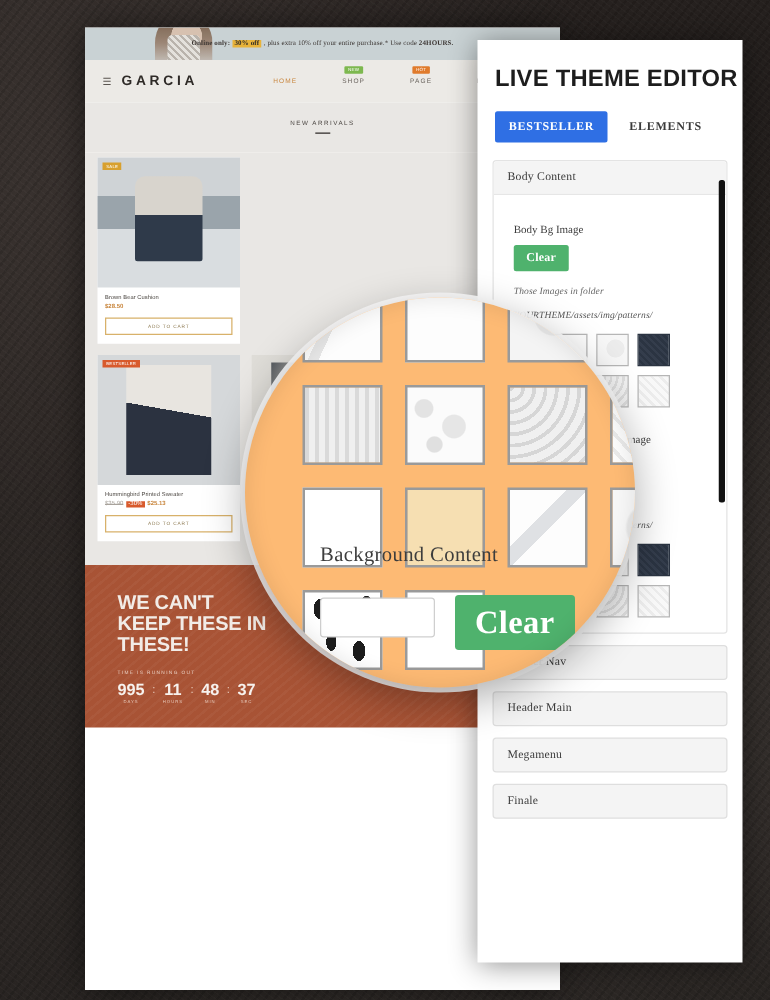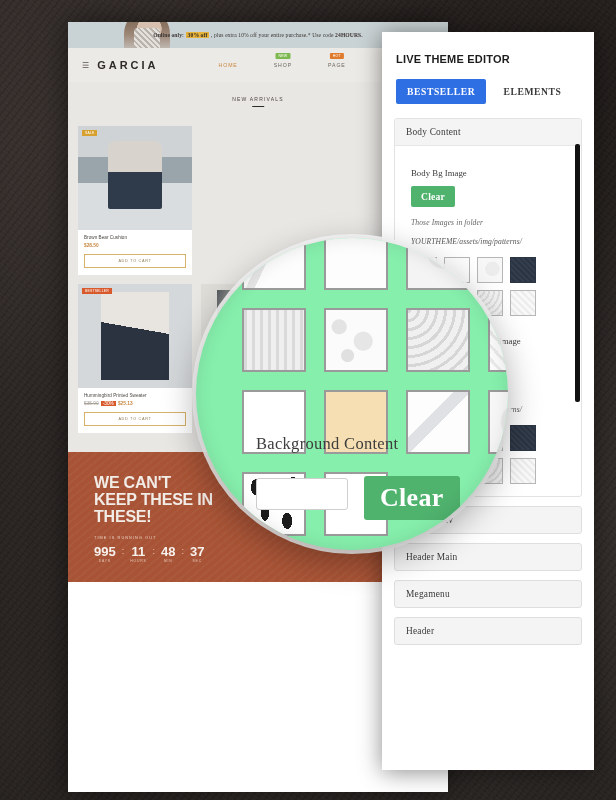--- a/index.html
+++ b/index.html
@@ -171,21 +171,21 @@
   .f-lab{color:#e7c9ba;font-size:3.4px;letter-spacing:.8px;}
   .f-sep{color:#e7c9ba;font-size:9px;line-height:15px;}
 
   
   .panel{
     position:absolute;left:382px;top:32px;width:212px;height:738px;
     background:#fff;box-shadow:0 2px 22px rgba(0,0,0,.45);
     overflow:hidden;
   }
   .panel-title{
-    font-size:11px;font-weight:bold;color:#1d1d1d;letter-spacing:.2px;
+    font-size:19px;font-weight:bold;color:#1d1d1d;letter-spacing:.2px;
     padding:21px 0 0 14px;
   }
   .tabs{display:flex;align-items:center;gap:6px;padding:14px 0 0 14px;}
   .tab{
     font-family:"Liberation Serif",serif;font-weight:bold;
     font-size:9.6px;letter-spacing:.6px;padding:7px 11px;color:#3a3a3a;cursor:pointer;
   }
   .tab.active{background:#2f6fe4;color:#fff;border-radius:2px;}
 
   .accordion{padding:14px 12px 0;}
@@ -226,21 +226,21 @@
   .sw.s7{background:repeating-radial-gradient(circle at 0 0,#dfdfdf 0 2px,#f3f3f3 2px 5px);}
   .sw.s8{background:repeating-linear-gradient(45deg,#f8f8f8 0 3px,#ececec 3px 5px);}
   .panel-scroll{
     position:absolute;right:14px;top:112px;width:5px;height:258px;
     background:#111;border-radius:2px;
   }
 
   
   .mag{
     position:absolute;left:196px;top:238px;width:312px;height:312px;
-    border-radius:50%;background:#86efac;overflow:hidden;
+    border-radius:50%;background:#fdba74;overflow:hidden;
     box-shadow:0 10px 34px rgba(0,0,0,.33), 0 0 0 4px rgba(255,255,255,.92);
   }
   .mag-inner{position:absolute;left:0;top:0;width:312px;height:312px;}
   .mag-sw-grid{
     position:absolute;left:46px;top:-12px;display:grid;
     grid-template-columns:repeat(4,64px);grid-auto-rows:64px;gap:18px;
   }
   .msw{width:64px;height:64px;border:2px solid #9a9a9a;background:#fff;box-sizing:border-box;}
   .msw.m1{background:linear-gradient(115deg,#fafafa 0 34%,#e6e6e6 34% 44%,#fdfdfd 44% 100%);}
   .msw.m2{background:#fdfdfd;}
@@ -460,21 +460,21 @@
     <div class="acc-item">
       <div class="acc-head">Header Nav</div>
     </div>
     <div class="acc-item">
       <div class="acc-head">Header Main</div>
     </div>
     <div class="acc-item">
       <div class="acc-head">Megamenu</div>
     </div>
     <div class="acc-item">
-      <div class="acc-head">Header</div>
+      <div class="acc-head">Finale</div>
     </div>
   </div>
 
   <div class="panel-scroll"></div>
 </div>
 
 <div class="mag">
   <div class="mag-inner">
     <div class="mag-sw-grid">
       <div class="msw m1"></div>

